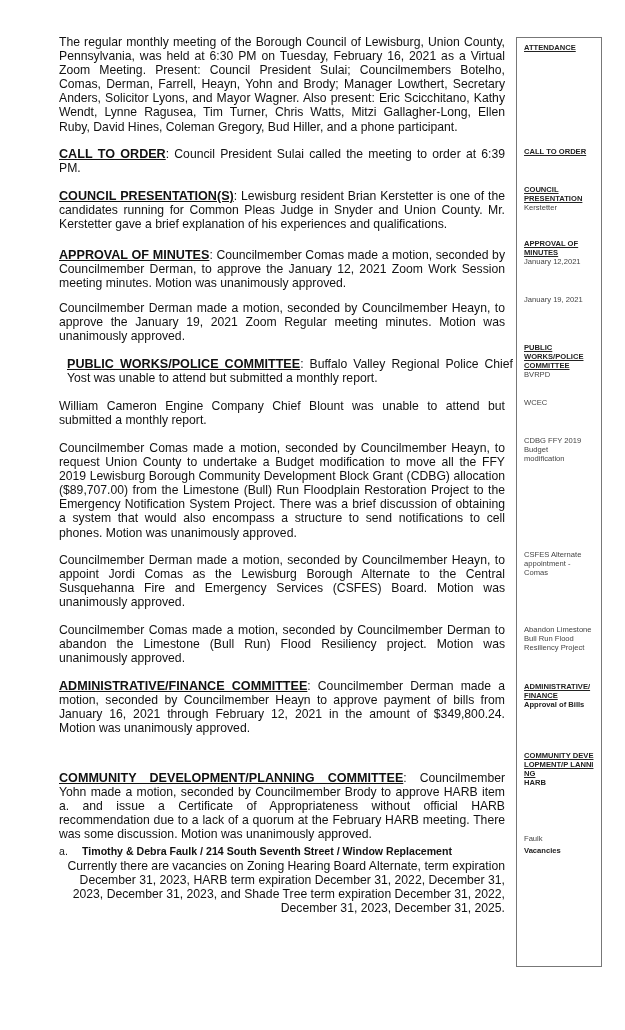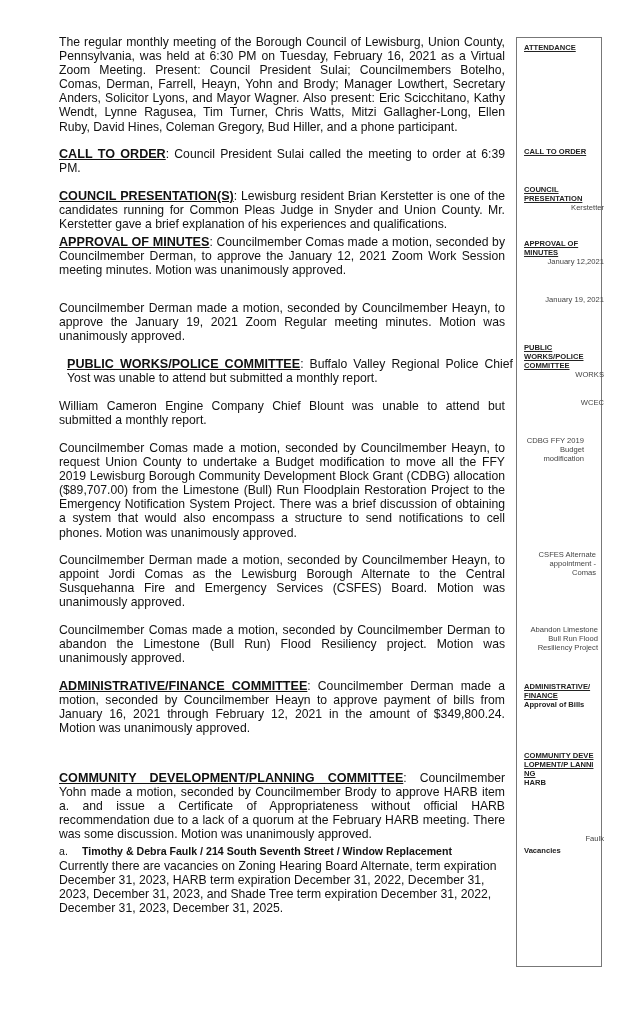--- a/index.html
+++ b/index.html
@@ -7,42 +7,42 @@
          font-family: "Liberation Sans", sans-serif; color: #111; }
   .main { position: absolute; left: 59px; width: 446px; font-size: 12.2px; line-height: 14.1px;
           text-align: justify; }
   .main p { margin: 0; position: absolute; left: 0; width: 446px; }
   .hd { font-weight: bold; text-decoration: underline; font-size: 12.6px; }
   .b { font-weight: normal; }
   .sidebar { position: absolute; left: 516px; top: 37px; width: 86px; height: 930px;
              border: 1.4px solid #777; box-sizing: border-box; }
   .sb { position: absolute; left: 524px; width: 80px; font-size: 7.6px; line-height: 9px; color: #444; }
   .sb .t { font-weight: bold; text-decoration: underline; color: #222; display: block; }
-  .sb .s { display: block; text-align: right; }
+  .sb .s { display: block; }
   .sb .sbold { display: block; font-weight: bold; color: #222; }
   .item-a { position: absolute; left: 59px; width: 446px; font-size: 10.6px; font-weight: bold; }
   .item-a .mk { font-weight: normal; display: inline-block; width: 23px; }
 </style>
 </head>
 <body>
 
 <div class="main">
   <p style="top:35px;">
     <span>The regular monthly meeting of the Borough Council of Lewisburg, Union County, Pennsylvania, was held at 6:30 PM on </span><span class="b">Tuesday, February 16, 2021</span><span> as a Virtual Zoom Meeting. Present: Council President Sulai; Councilmembers Botelho, Comas, Derman, Farrell, Heayn, Yohn and Brody; Manager Lowthert, Secretary Anders, Solicitor Lyons, and Mayor Wagner. Also present:  Eric Scicchitano, Kathy Wendt, Lynne Ragusea, Tim Turner, Chris Watts, Mitzi Gallagher-Long, Ellen Ruby, David Hines, Coleman Gregory, Bud Hiller, and a phone participant.</span>
   </p>
 
   <p style="top:147px;">
     <span class="hd">CALL TO ORDER</span><span>: Council President Sulai called the meeting to order at 6:39 PM.</span>
   </p>
 
   <p style="top:189px;">
     <span class="hd">COUNCIL PRESENTATION(S)</span><span>:  Lewisburg resident Brian Kerstetter is one of the candidates running for Common Pleas Judge in Snyder and Union County.  Mr. Kerstetter gave a brief explanation of his experiences and qualifications.</span>
   </p>
 
-  <p style="top:235px;">
+  <p style="top:248px;">
     <span class="hd">APPROVAL OF MINUTES</span><span>: Councilmember Comas made a motion, seconded by Councilmember Derman, to approve the January 12, 2021 Zoom Work Session meeting minutes.  Motion was unanimously approved.</span>
   </p>
 
   <p style="top:301px;">
     <span>Councilmember Derman made a motion, seconded by Councilmember Heayn, to approve the January 19, 2021 Zoom Regular meeting minutes.  Motion was unanimously approved.</span>
   </p>
 
   <p style="top:357px;margin-left:8px;">
     <span class="hd">PUBLIC WORKS/POLICE COMMITTEE</span><span>:  Buffalo Valley Regional Police Chief Yost was unable to attend but submitted a monthly report.</span>
   </p>
@@ -64,21 +64,21 @@
   </p>
 
   <p style="top:679px;">
     <span class="hd">ADMINISTRATIVE/FINANCE COMMITTEE</span><span>:  Councilmember Derman made a motion, seconded by Councilmember Heayn to approve payment of bills from January 16, 2021 through February 12, 2021 in the amount of $349,800.24. Motion was unanimously approved.</span>
   </p>
 
   <p style="top:746px;margin-top:25px;">
     <span class="hd">COMMUNITY DEVELOPMENT/PLANNING COMMITTEE</span><span>: Councilmember Yohn made a motion, seconded by Councilmember Brody to approve HARB item a. and issue a Certificate of Appropriateness without official HARB recommendation due to a lack of a quorum at the February HARB meeting.  There was some discussion. Motion was unanimously approved.</span>
   </p>
 
-  <p style="top:859px; text-align:left;">
+  <p style="top:859px; text-align:right;">
     <span>Currently there are vacancies on Zoning Hearing Board Alternate, term expiration December 31, 2023, HARB term expiration December 31, 2022, December 31, 2023, December 31, 2023, and Shade Tree term expiration December 31, 2022, December 31, 2023, December 31, 2025.</span>
   </p>
 </div>
 
 <div class="item-a" style="top:829px;margin-top:16px;">
   <span class="mk">a.</span><span>Timothy &amp; Debra Faulk / 214 South Seventh Street / Window Replacement</span>
 </div>
 
 <div class="sidebar"></div>
 
@@ -94,21 +94,21 @@
 </div>
 <div class="sb" style="top:239px;">
   <span class="t">APPROVAL OF MINUTES</span>
   <span class="s">January 12,2021</span>
 </div>
 <div class="sb" style="top:295px;">
   <span class="s">January 19, 2021</span>
 </div>
 <div class="sb" style="top:343px;">
   <span class="t">PUBLIC WORKS/POLICE COMMITTEE</span>
-  <span class="s">WORKS</span>
+  <span class="s">BVRPD</span>
 </div>
 <div class="sb" style="top:398px;">
   <span class="s">WCEC</span>
 </div>
 <div class="sb" style="top:436px; width:60px;">
   <span class="s">CDBG FFY 2019 Budget modification</span>
 </div>
 <div class="sb" style="top:550px; width:72px;">
   <span class="s">CSFES Alternate appointment - Comas</span>
 </div>

